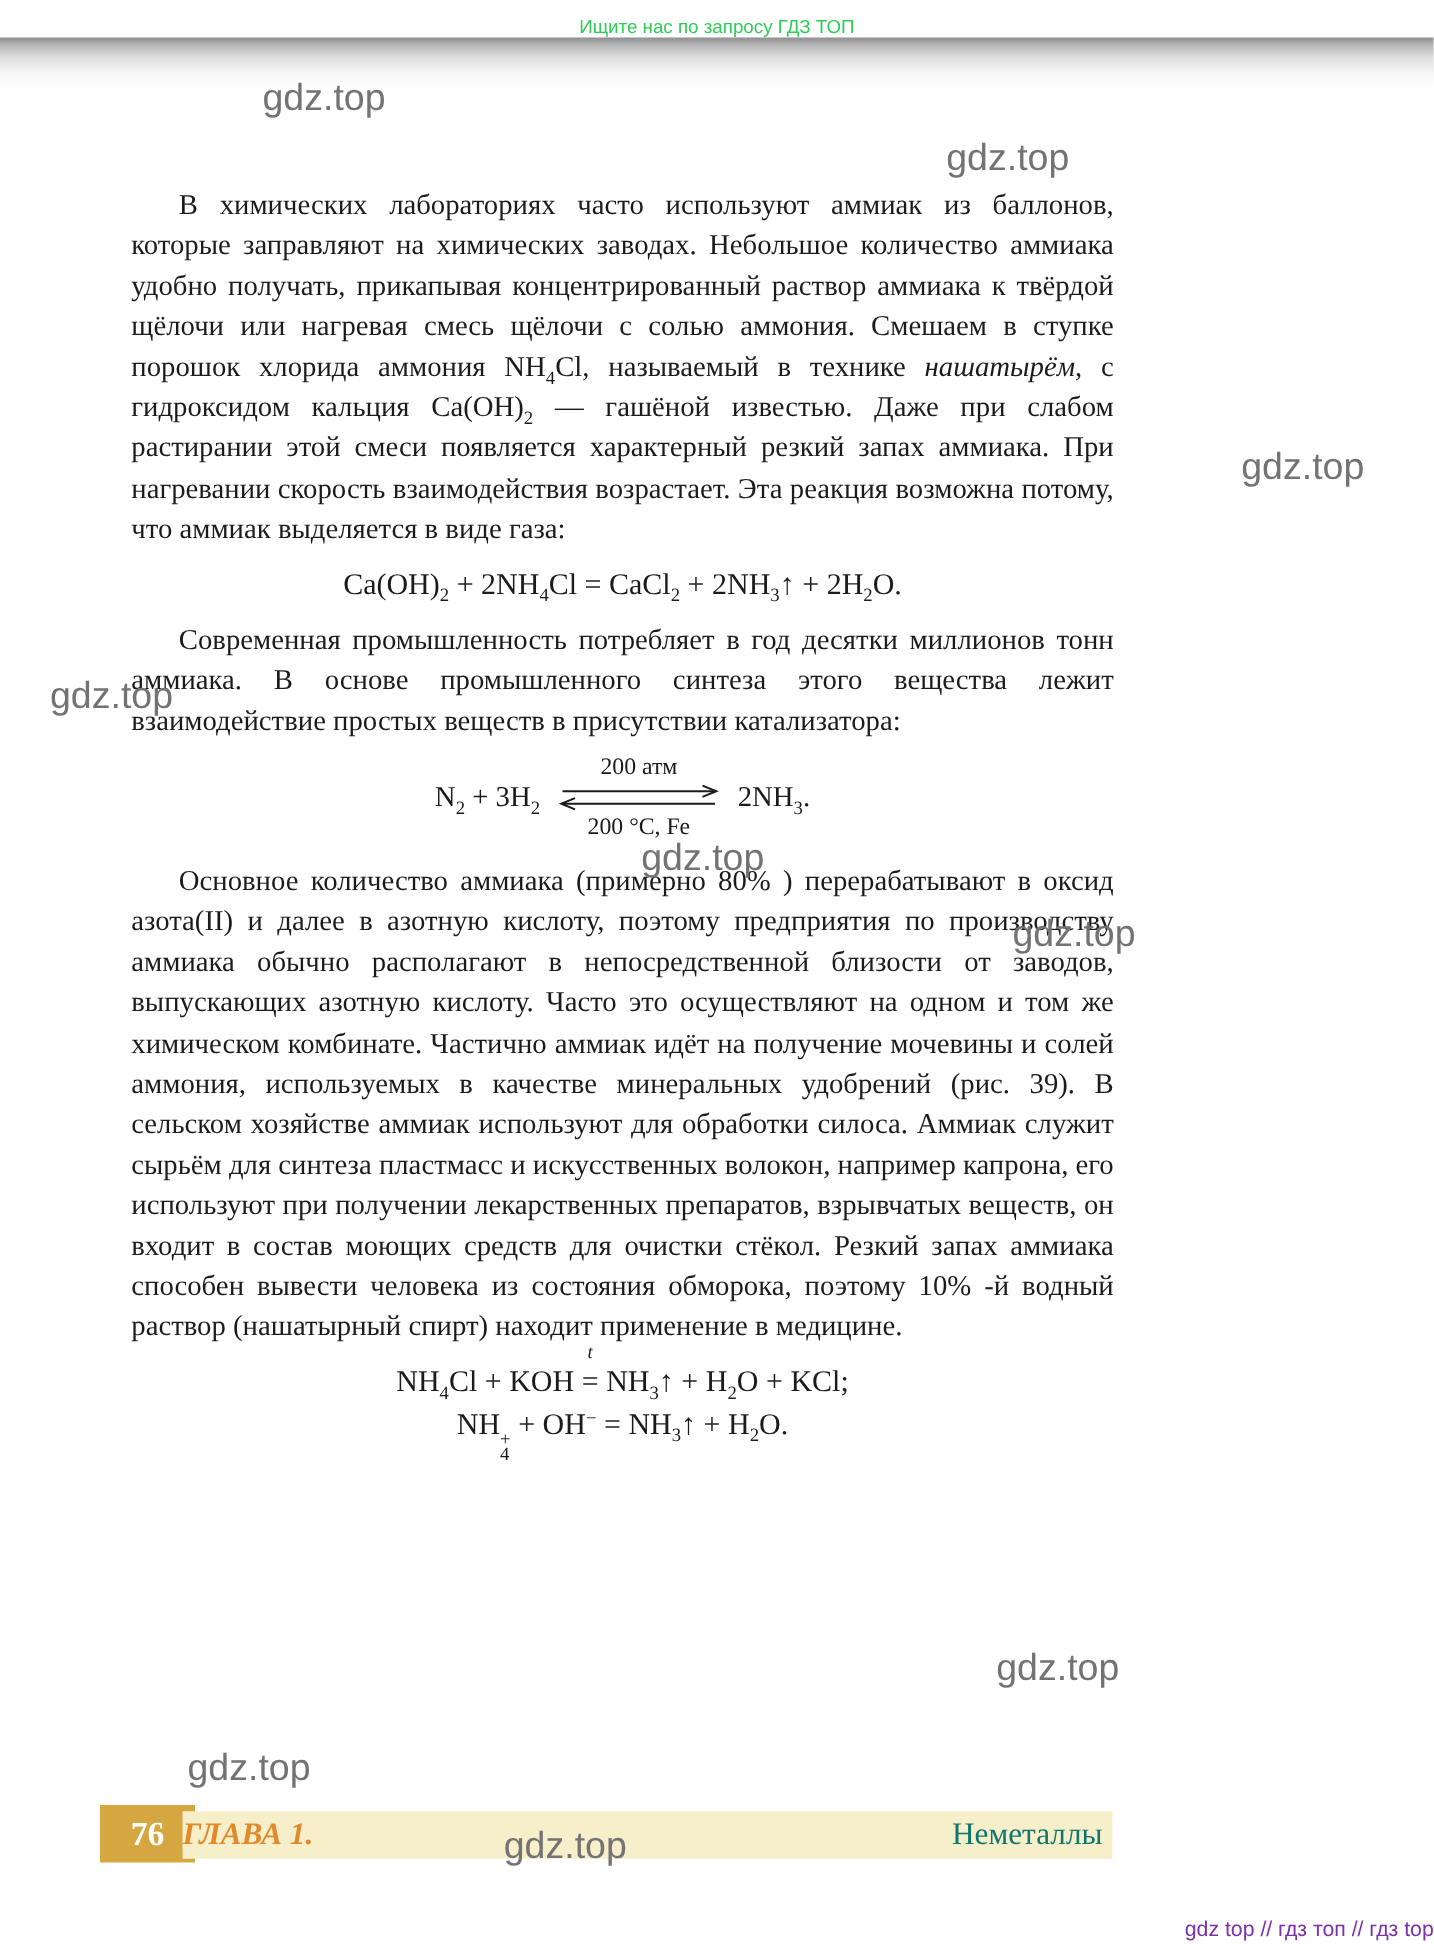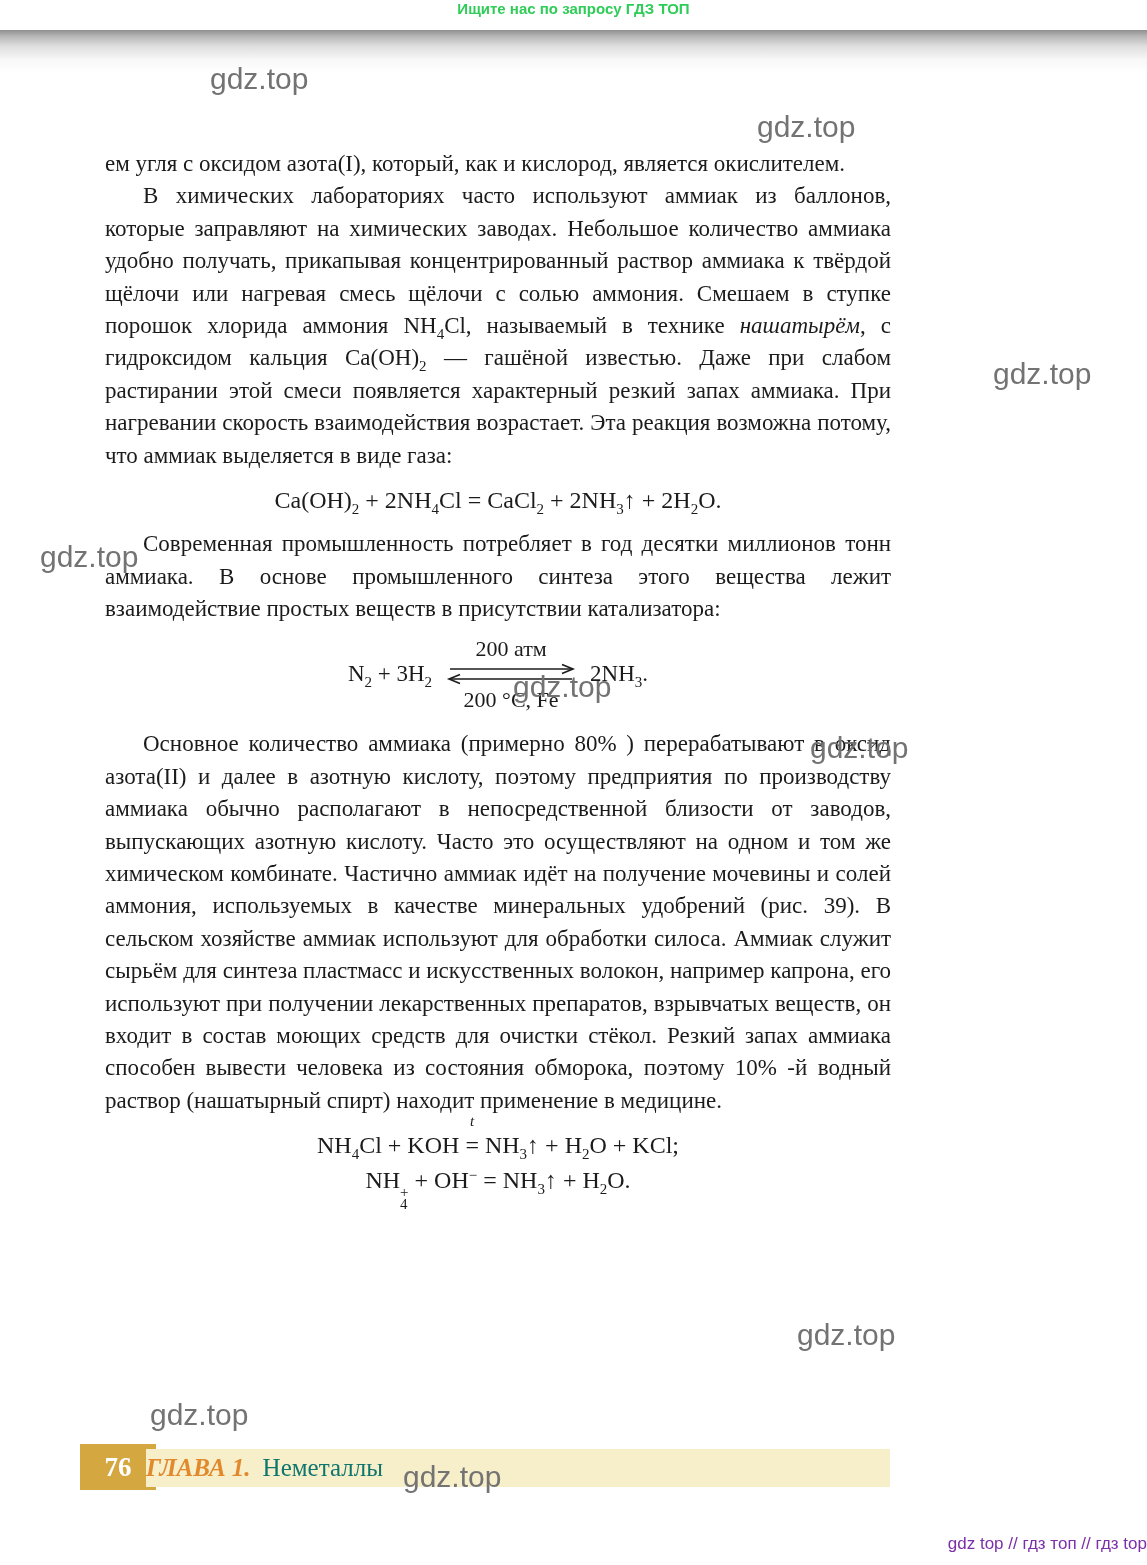--- a/index.html
+++ b/index.html
@@ -2,22 +2,22 @@
 <html><head>
 <meta charset="utf-8">
 <style>
   html,body{margin:0;padding:0;}
   body{
     width:1147px;height:1565px;position:relative;background:#ffffff;
     font-family:"Liberation Serif",serif;color:#1b1b1b;overflow:hidden;
   }
   .top-banner{
     position:absolute;top:0;left:0;width:1147px;height:30px;background:#ffffff;
-    display:flex;align-items:flex-start;justify-content:center;
-    font-family:"Liberation Sans",sans-serif;font-size:15px;color:#2fcc58;font-weight:bold;
+    display:flex;align-items:flex-end;justify-content:center;
+    font-family:"Liberation Sans",sans-serif;font-size:15px;color:#2fcc58;
   }
   .page-top-shadow{
     position:absolute;top:30px;left:0;width:1147px;height:42px;
     background:linear-gradient(to bottom,#8f8f8f 0px,#b5b5b5 6px,#dedede 16px,#f8f8f8 30px,#ffffff 42px);
   }
   .watermark{
     position:absolute;font-family:"Liberation Sans",sans-serif;font-size:30px;
     color:#737373;white-space:nowrap;z-index:5;
   }
   .content{
@@ -27,33 +27,33 @@
   .para{margin:0;}
   .indent{text-indent:38px;}
   sub,sup{font-size:15px;line-height:0;vertical-align:baseline;position:relative;}
   sub{top:6px;}
   sup{top:-8px;}
   i{font-style:italic;}
   .equation{text-align:center;text-indent:0;font-size:24px;margin:12px 0 12px;}
   .equation.last{margin:2px 0 0;}
   .eq2{display:flex;align-items:center;justify-content:center;gap:12px;margin:10px 0 16px;}
   .eq2-mid{display:inline-flex;flex-direction:column;align-items:center;line-height:1.15;}
-  .eq2-cond{font-size:22px;color:#1b1b1b;}
+  .eq2-cond{font-size:19px;color:#1b1b1b;}
   .eq-t{position:relative;display:inline-block;}
   .eq-t .t{position:absolute;top:-15px;left:50%;transform:translateX(-50%);
     font-size:15px;font-style:italic;line-height:1;}
   .supsub{display:inline-flex;flex-direction:column;align-items:flex-start;
     font-size:15px;line-height:12px;vertical-align:-7px;position:relative;top:2px;}
   .page-num{
     position:absolute;left:80px;top:1444px;width:76px;height:46px;background:#d4a740;
     color:#ffffff;font-weight:bold;font-size:27px;display:flex;align-items:center;justify-content:center;
   }
   .footer-bar{
     position:absolute;left:146px;top:1449px;width:744px;height:38px;background:#f7eeca;
-    display:flex;align-items:center;justify-content:flex-start;box-sizing:border-box;
+    display:flex;align-items:center;justify-content:space-between;box-sizing:border-box;
     padding-right:8px;font-size:25px;
   }
   .chapter-label{color:#e2892b;font-style:italic;font-weight:bold;margin-right:12px;}
   .chapter-title{color:#0f766e;}
   .bottom-links{
     position:absolute;left:0;top:1534px;width:1147px;text-align:right;
     font-family:"Liberation Sans",sans-serif;font-size:17px;color:#7b2fa8;cursor:pointer;
   }
 </style>
 </head>
@@ -68,21 +68,20 @@
 <div class="watermark" style="left:757px;top:110px;">gdz.top</div>
 <div class="watermark" style="left:993px;top:357px;">gdz.top</div>
 <div class="watermark" style="left:40px;top:540px;">gdz.top</div>
 <div class="watermark" style="left:513px;top:670px;">gdz.top</div>
 <div class="watermark" style="left:810px;top:731px;">gdz.top</div>
 <div class="watermark" style="left:797px;top:1318px;">gdz.top</div>
 <div class="watermark" style="left:150px;top:1398px;">gdz.top</div>
 <div class="watermark" style="left:403px;top:1460px;">gdz.top</div>
 
 <div class="content">
-  <p class="para">ем угля с оксидом азота(I), который, как и кислород, является окислителем.</p>
   <p class="para indent">В химических лабораториях часто используют аммиак из баллонов, которые заправляют на химических заводах. Небольшое количество аммиака удобно получать, прикапывая концентрированный раствор аммиака к твёрдой щёлочи или нагревая смесь щёлочи с солью аммония. Смешаем в ступке порошок хлорида аммония NH<sub>4</sub>Cl, называемый в технике <i>нашатырём</i>, с гидроксидом кальция Ca(OH)<sub>2</sub> — гашёной известью. Даже при слабом растирании этой смеси появляется характерный резкий запах аммиака. При нагревании скорость взаимодействия возрастает. Эта реакция возможна потому, что аммиак выделяется в виде газа:</p>
   <div class="equation">Ca(OH)<sub>2</sub> + 2NH<sub>4</sub>Cl = CaCl<sub>2</sub> + 2NH<sub>3</sub>↑ + 2H<sub>2</sub>O.</div>
   <p class="para indent">Современная промышленность потребляет в год десятки миллионов тонн аммиака. В основе промышленного синтеза этого вещества лежит взаимодействие простых веществ в присутствии катализатора:</p>
   <div class="eq2">
     <span>N<sub>2</sub> + 3H<sub>2</sub></span>
     <span class="eq2-mid">
       <span class="eq2-cond">200 атм</span>
       <svg width="134" height="26" viewBox="0 0 134 26">
         <line x1="6" y1="8" x2="128" y2="8" stroke="#1b1b1b" stroke-width="1.6"></line>
         <path d="M118 3.5 L129 8 L118 12.5" fill="none" stroke="#1b1b1b" stroke-width="1.6"></path>

